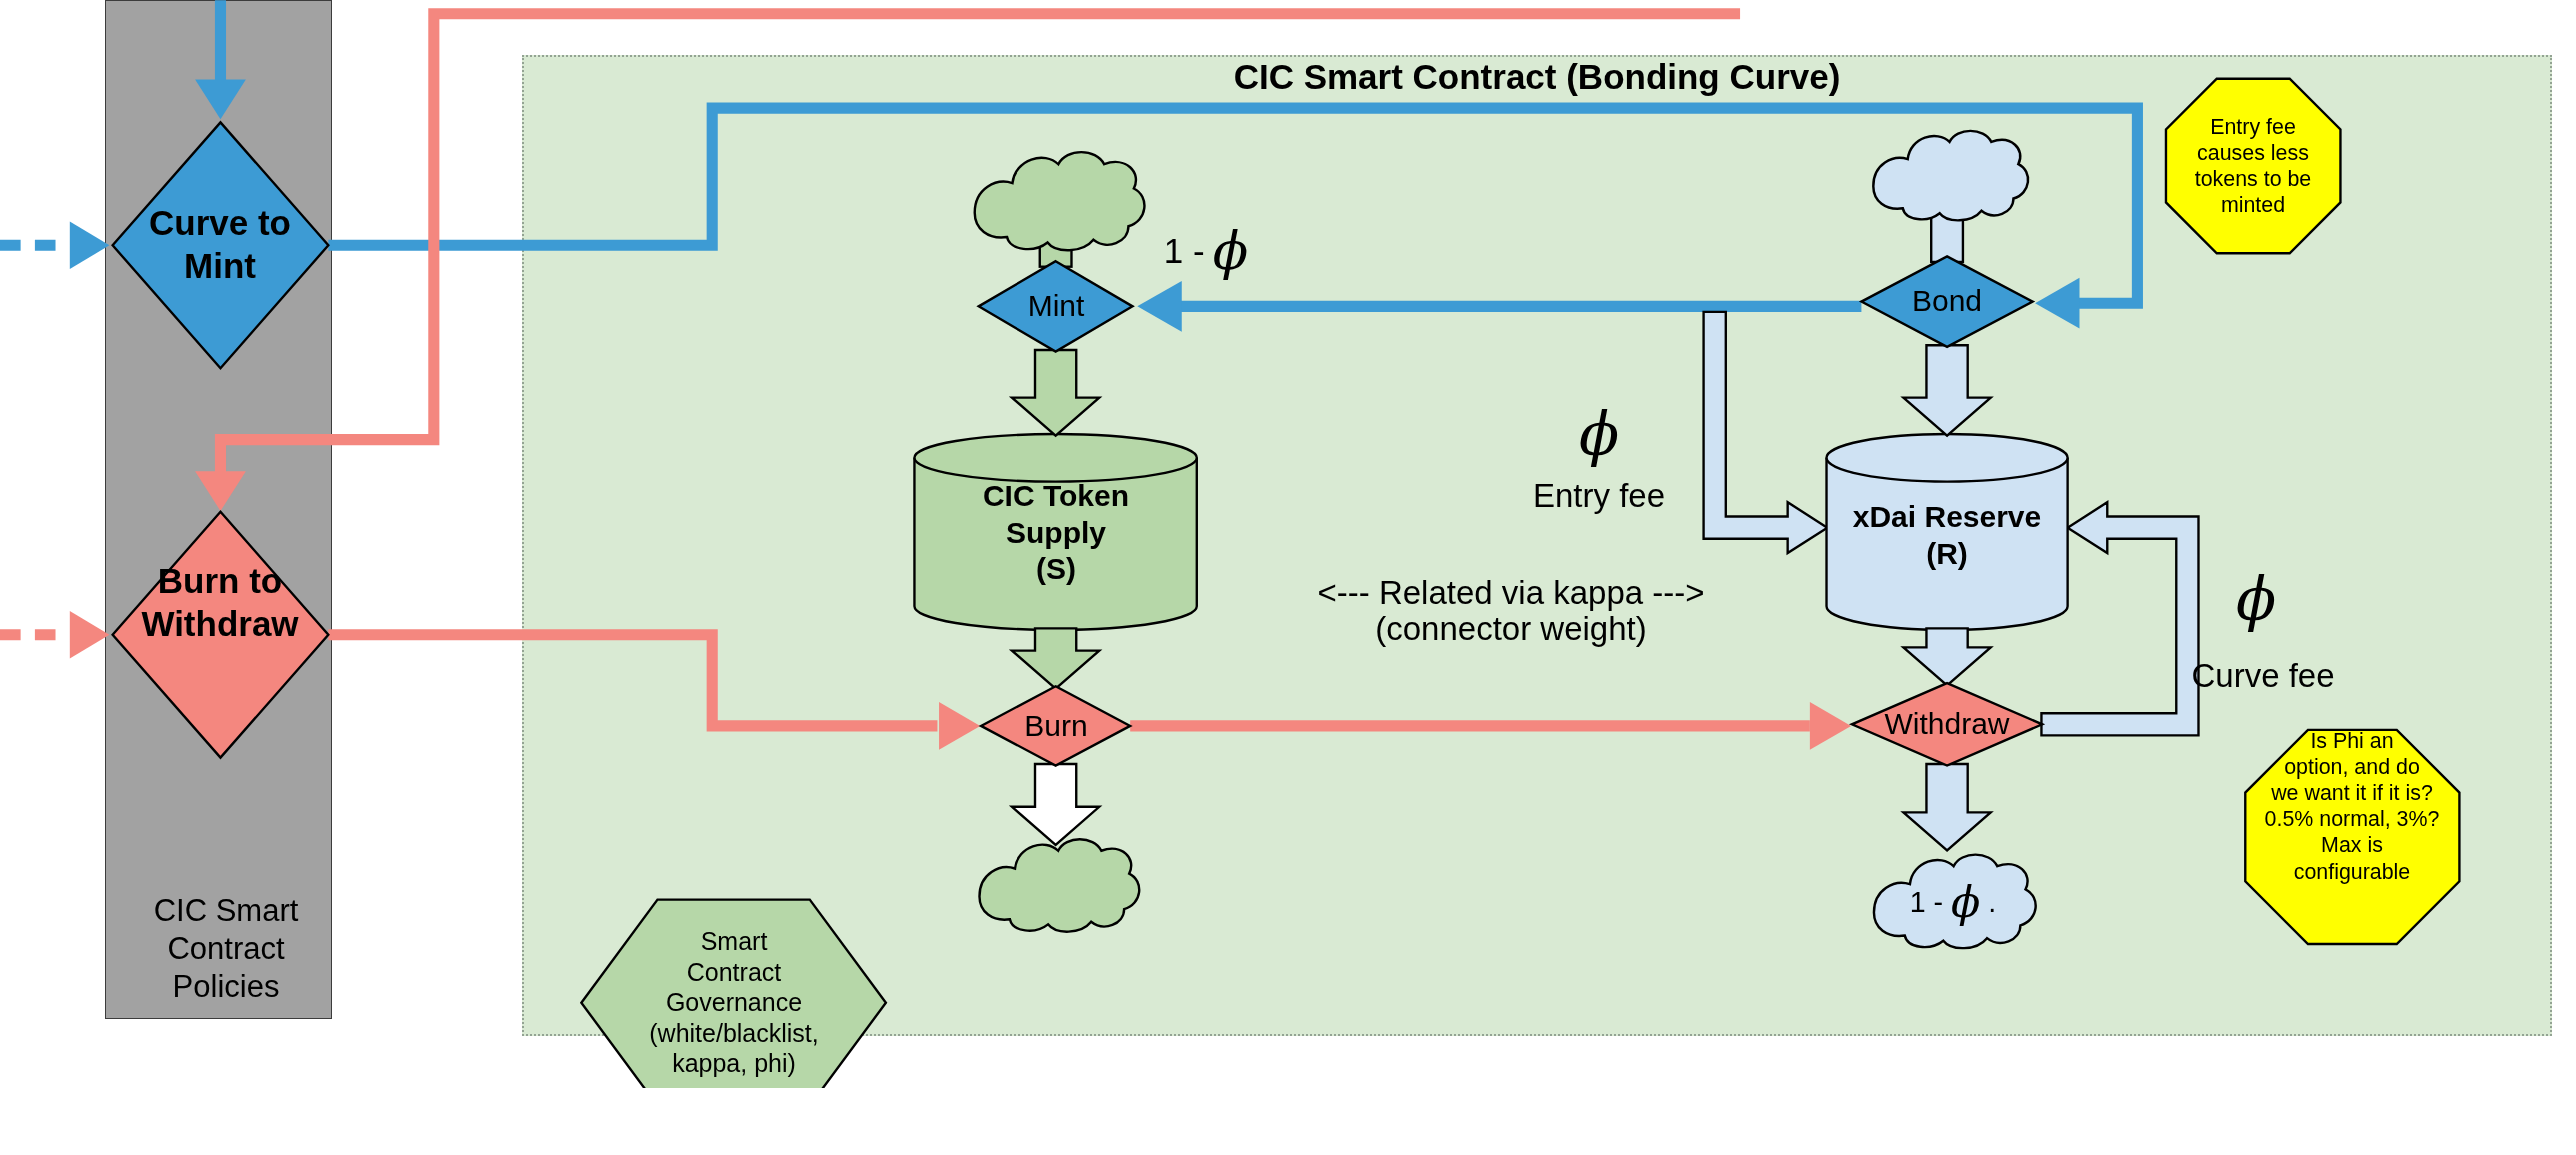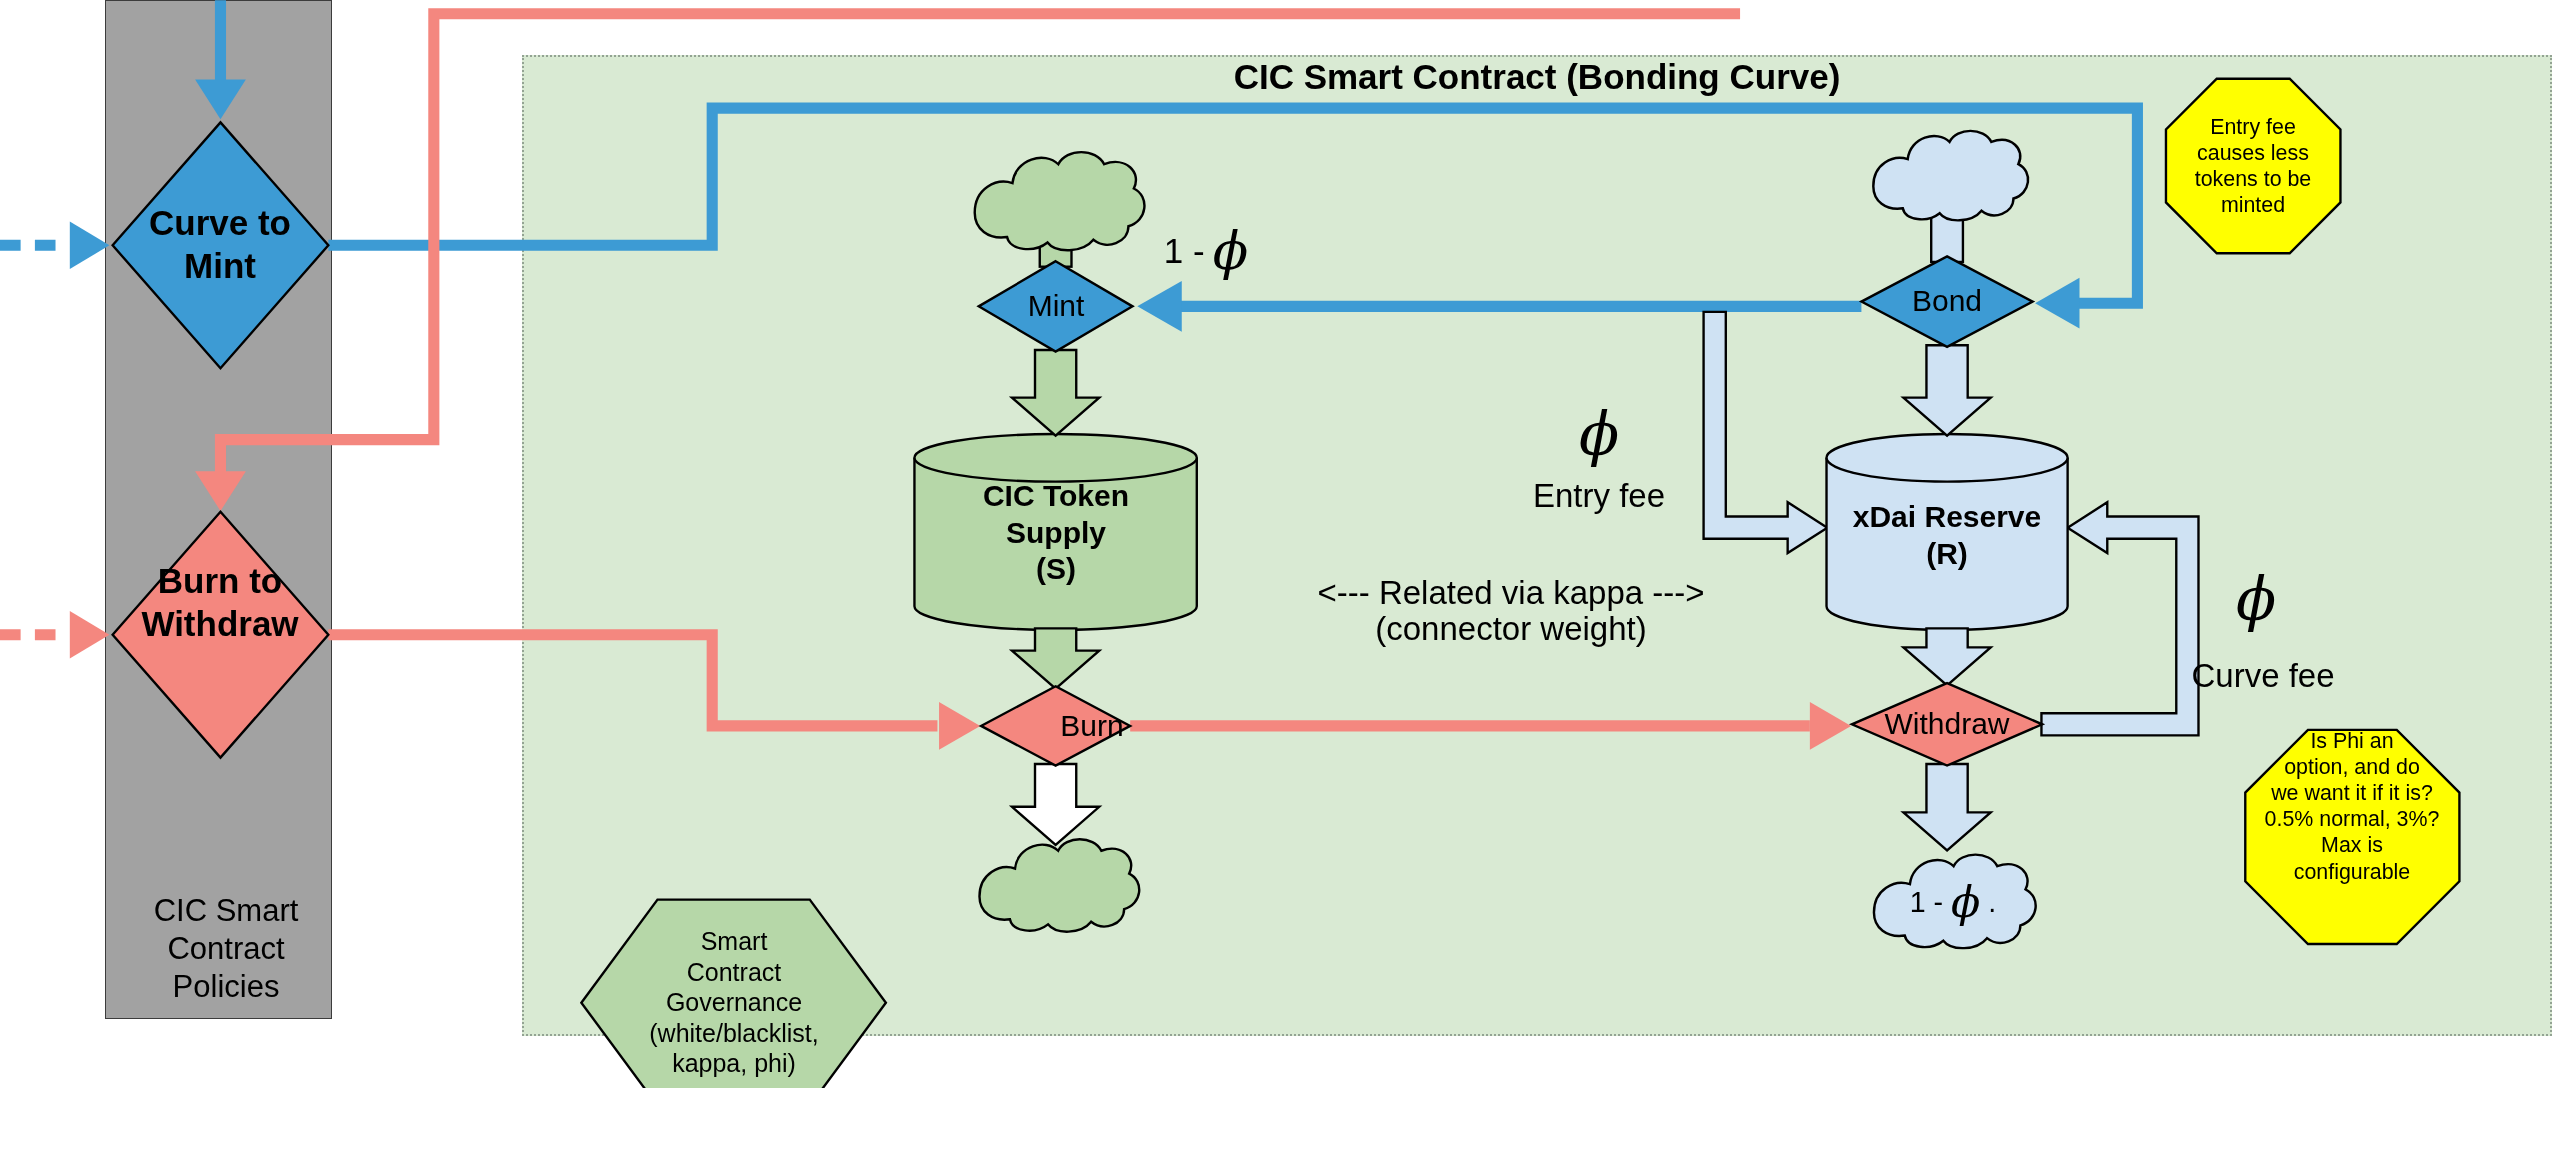--- a/index.html
+++ b/index.html
@@ -103,21 +103,21 @@
   <div class="lbl b" style="left:220px;top:245px;font-size:35px;">Curve to
 Mint</div>
   <div class="lbl b" style="left:220px;top:603px;font-size:35px;">Burn to
 Withdraw</div>
   <div class="lbl" style="left:226px;top:949px;font-size:31px;">CIC Smart
 Contract
 Policies</div>
 
   <div class="lbl" style="left:1056px;top:306px;font-size:30px;">Mint</div>
   <div class="lbl" style="left:1947px;top:301px;font-size:30px;">Bond</div>
-  <div class="lbl" style="left:1056px;top:726px;font-size:30px;margin-left:36px;">Burn</div>
+  <div class="lbl" style="left:1056px;top:726px;font-size:30px;">Burn</div>
   <div class="lbl" style="left:1947px;top:724px;font-size:30px;">Withdraw</div>
 
   <div class="lbl b" style="left:1947px;top:536px;font-size:30px;">xDai Reserve
 (R)</div>
   <div class="lbl b" style="left:1056px;top:533px;font-size:30px;">CIC Token
 Supply
 (S)</div>
 
   <div class="lbl inline-lbl" style="left:1206px;top:252px;font-size:35px;">
     <span>1 -</span>

